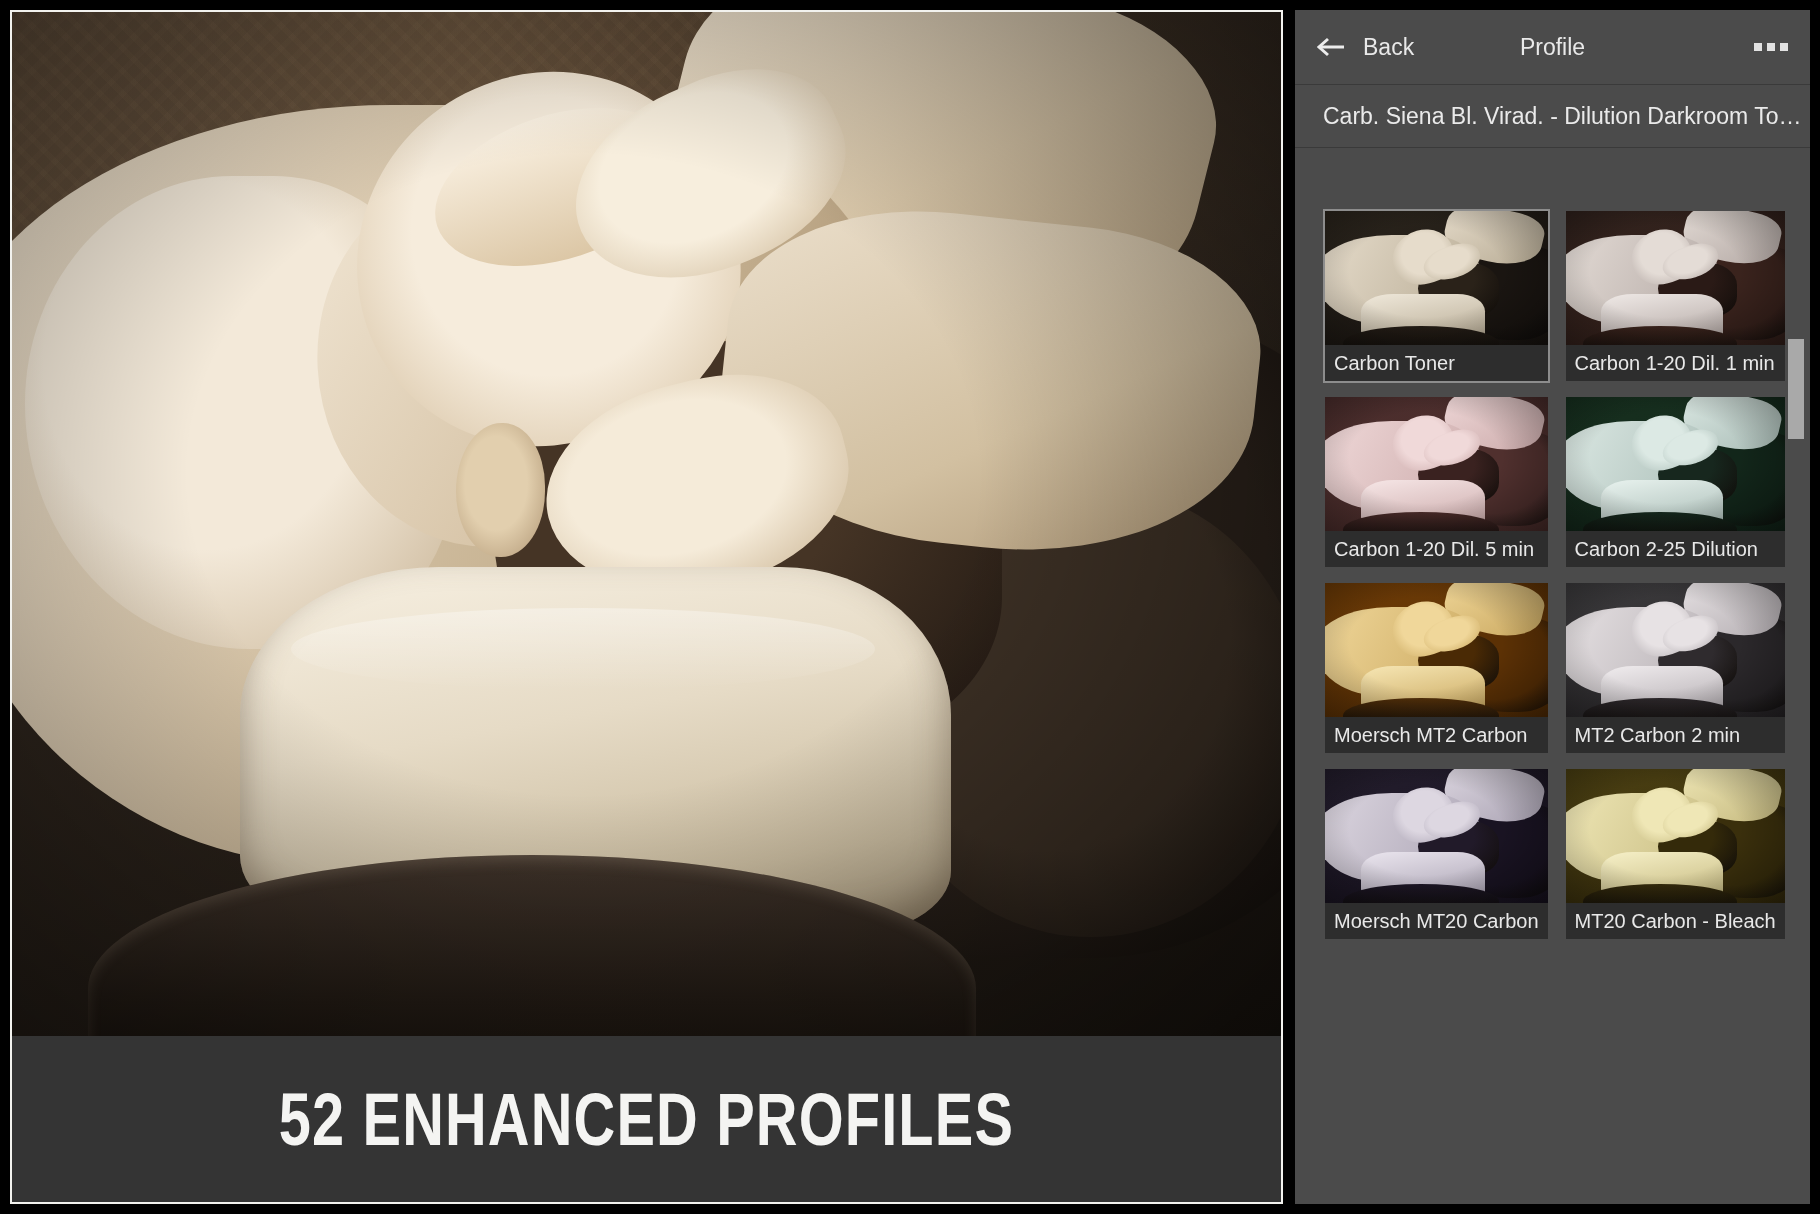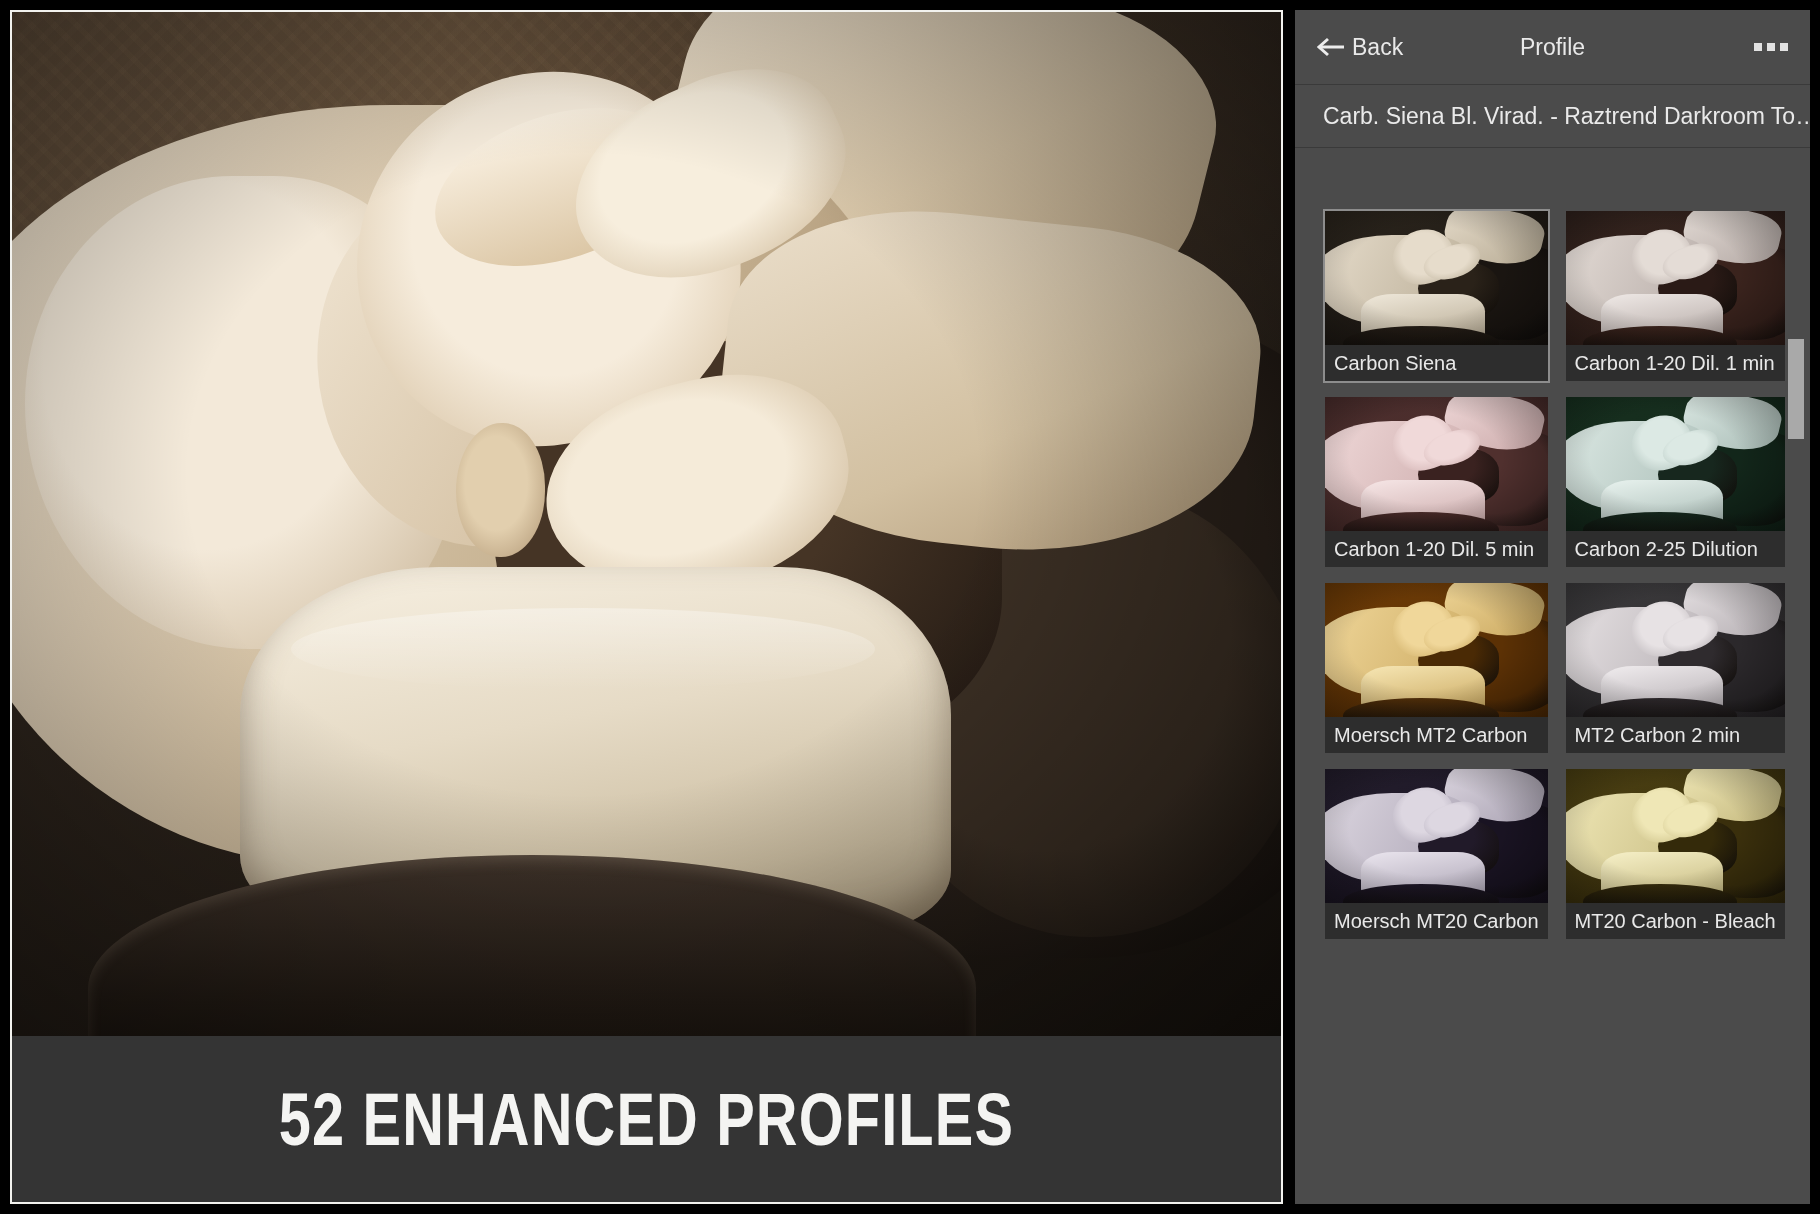--- a/index.html
+++ b/index.html
@@ -145,21 +145,21 @@
     position:absolute; left:1295px; top:10px; width:515px; height:1194px;
     background:#4b4b4b; overflow:hidden;
   }
   .panelRow { position:relative; }
   .sep { height:1px; background:#3a3a3a; }
 
   #titlebar {
     height:74px; display:flex; align-items:center; padding:0 22px;
     color:#e9e9e9; font-size:23px; position:relative;
   }
-  #backBtn { display:flex; align-items:center; gap:5px; }
+  #backBtn { display:flex; align-items:center; gap:16px; }
   #backArrow { width:30px; height:22px; position:relative; }
   #backArrow svg { display:block; }
   #panelTitle {
     position:absolute; left:0; right:0; text-align:center;
     font-size:23px; color:#e9e9e9; pointer-events:none;
   }
   #dotsBtn {
     margin-left:auto; display:flex; gap:5px; align-items:center; z-index:2;
   }
   #dotsBtn i { width:8px; height:8px; background:#e2e2e2; display:block; }
@@ -291,41 +291,41 @@
       </div>
       <div id="panelTitle">Profile</div>
       <div id="dotsBtn">
         <i></i>
           <i></i>
           <i></i>
       </div>
     </div>
     <div class="sep"></div>
 
-    <div id="presetName">Carb. Siena Bl. Virad. - Raztrend Darkroom To…</div>
+    <div id="presetName">Carb. Siena Bl. Virad. - Dilution Darkroom To…</div>
     <div class="sep"></div>
 
 
     <div id="grid">
         <div class="cell selected">
           <div class="thumbWrap">
             <div class="thumbArt">
               <div class="t-bg" style="background:linear-gradient(160deg,#2a241c 0%,#1a1511 100%)"></div>
               <div class="t-couch" style="background:radial-gradient(ellipse at 38% 40%,#1a1511 0 55%,#0d0a08 100%)"></div>
               <div class="t-arm" style="background:linear-gradient(140deg,#e6dccb,#b7ab94)"></div>
               <div class="t-body" style="background:linear-gradient(118deg,#e6dccb 0%,#b7ab94 100%)"></div>
               <div class="t-hair" style="background:radial-gradient(ellipse at 30% 30%,#2a2219 0 40%,#100c09 100%)"></div>
               <div class="t-head" style="background:radial-gradient(ellipse at 52% 44%,#e6dccb 0 48%,#b7ab94 100%)"></div>
               <div class="t-hand" style="background:radial-gradient(ellipse at 46% 42%,#e6dccb 0 46%,#b7ab94 100%)"></div>
               <div class="t-towel" style="background:linear-gradient(170deg,#efe8da 0%,#b7ab94 100%)"></div>
               <div class="t-rim" style="background:linear-gradient(180deg,#241d16 0%,#0e0b08 100%)"></div>
               <div class="t-vig"></div>
             </div>
           </div>
-          <div class="label">Carbon Siena</div>
+          <div class="label">Carbon Toner</div>
         </div>
         <div class="cell">
           <div class="thumbWrap">
             <div class="thumbArt">
               <div class="t-bg" style="background:linear-gradient(160deg,#2f211c 0%,#3a231d 100%)"></div>
               <div class="t-couch" style="background:radial-gradient(ellipse at 38% 40%,#3a231d 0 55%,#0d0a08 100%)"></div>
               <div class="t-arm" style="background:linear-gradient(140deg,#e4dcd6,#b3a8a4)"></div>
               <div class="t-body" style="background:linear-gradient(118deg,#e4dcd6 0%,#b3a8a4 100%)"></div>
               <div class="t-hair" style="background:radial-gradient(ellipse at 30% 30%,#2a1a16 0 40%,#100c09 100%)"></div>
               <div class="t-head" style="background:radial-gradient(ellipse at 52% 44%,#e4dcd6 0 48%,#b3a8a4 100%)"></div>

